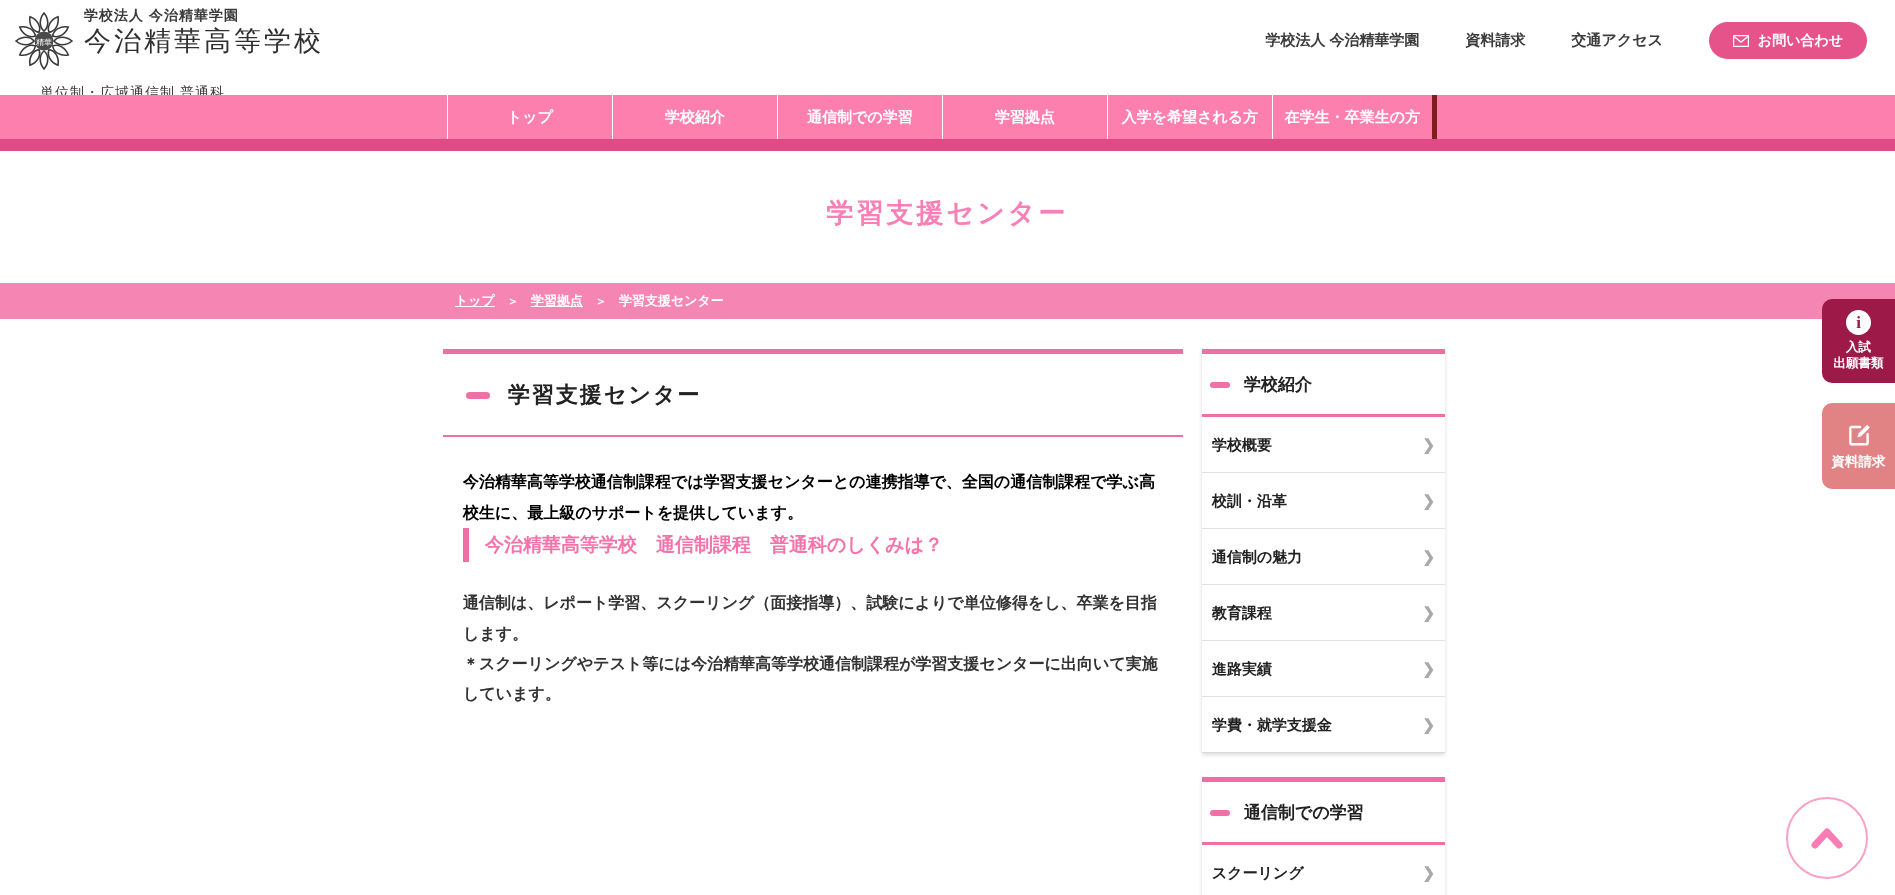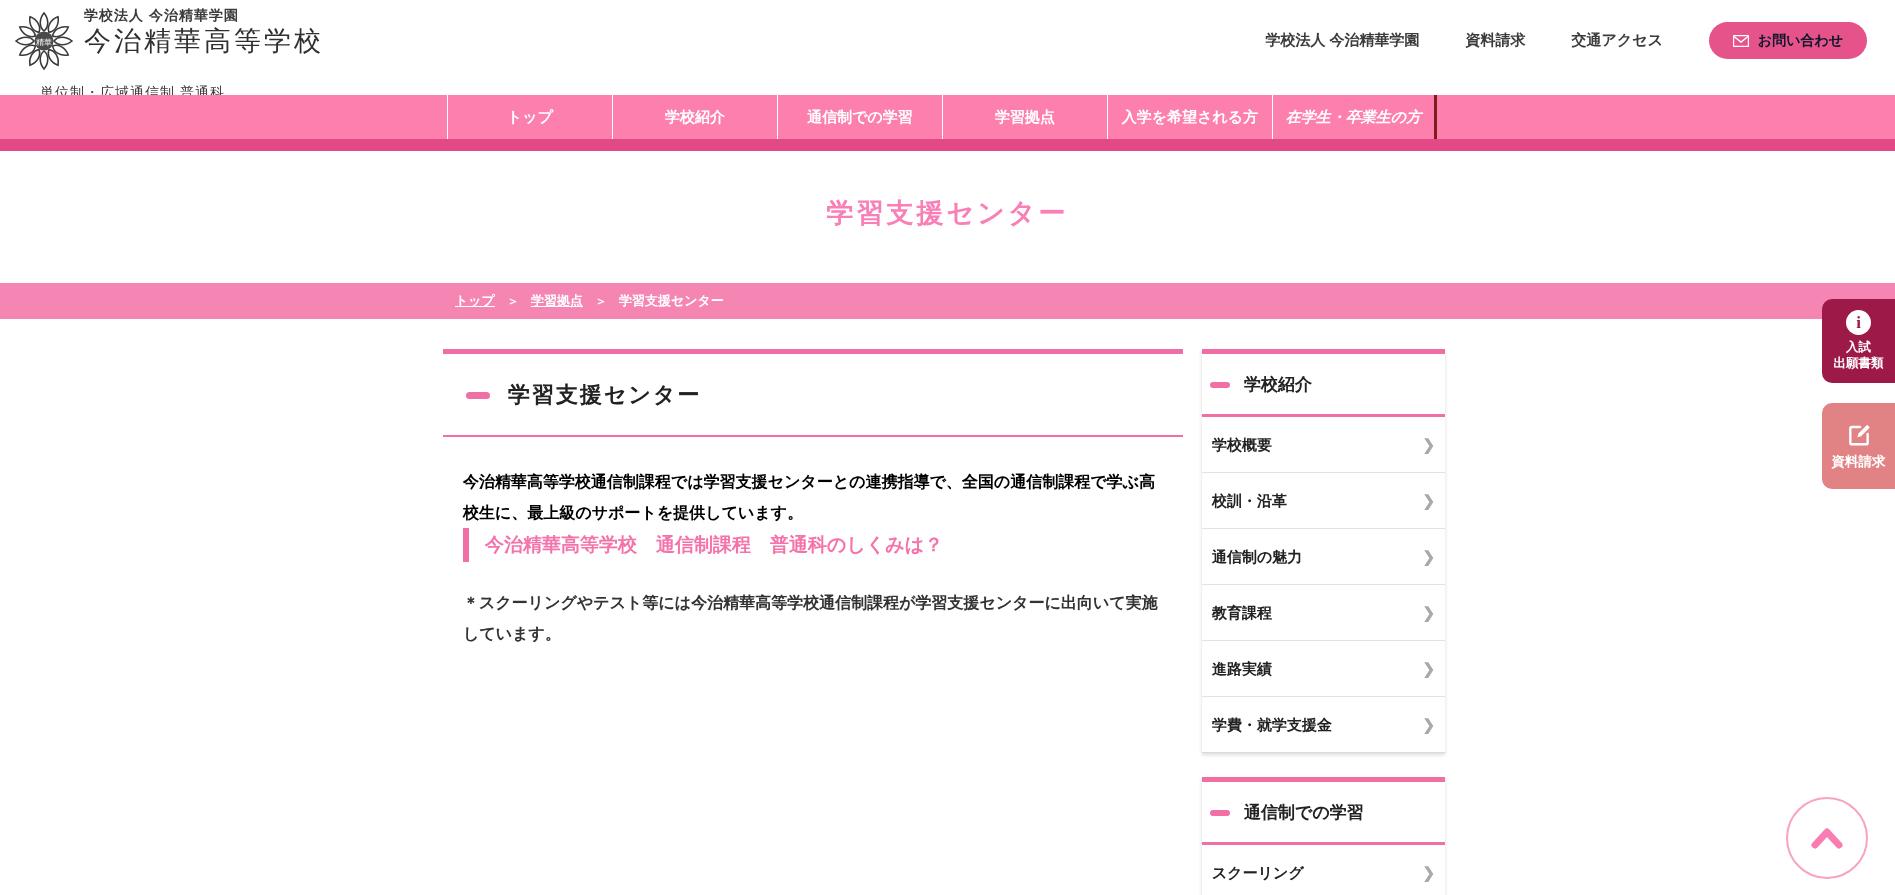--- a/index.html
+++ b/index.html
@@ -12,30 +12,30 @@
   .logo { position:absolute; left:14px; top:7px; display:flex; align-items:flex-start; }
   .logo-flower { width:60px; height:60px; margin-top:4px; }
   .logo-texts { margin-left:10px; }
   .logo-org { font-size:14px; font-weight:700; color:#3c3c3c; letter-spacing:1px; }
   .logo-school { font-size:27px; font-weight:400; color:#2f2f2f; letter-spacing:3px; line-height:1.2; }
   .logo-sub { position:absolute; left:40px; top:84px; font-size:14px; font-weight:400; color:#3c3c3c; letter-spacing:1px; }
 
   .header-right { position:absolute; right:28px; top:22px; display:flex; align-items:center; }
   .util-link { font-size:15px; font-weight:700; color:#3c3c3c; margin-right:46px; cursor:pointer; white-space:nowrap; }
   .contact-btn { width:158px; height:37px; background:#e5538a; border:none; border-radius:19px;
-    color:#0f172a; font-size:14px; font-weight:700; display:flex; align-items:center; justify-content:center;
+    color:#ffffff; font-size:14px; font-weight:700; display:flex; align-items:center; justify-content:center;
     gap:9px; cursor:pointer; font-family:inherit; }
   .mail-icon { width:16px; height:12px; display:inline-block; }
 
   
   .gnav { position:absolute; left:0; top:95px; width:100%; height:44px; background:#fc7fae; }
   .gnav-inner { position:absolute; left:447px; top:0; height:44px; display:flex; }
   .gnav-item { width:165px; height:44px; line-height:44px; text-align:center; color:#fff;
     font-size:15px; font-weight:700; border-left:1px solid #fff; cursor:pointer; white-space:nowrap; }
-  .gnav-item:last-child { border-right:3px solid #7f1d1d;font-style:italic; }
+  .gnav-item:last-child { border-right:5px solid #7f1d1d; }
   .gnav-strip { position:absolute; left:0; top:139px; width:100%; height:12px; background:#e24a86; }
 
   
   .title-area { position:absolute; left:0; top:151px; width:100%; height:132px; background:#fff; }
   .page-title { margin-top:44px; text-align:center; font-size:27px; font-weight:700;
     color:#f980b6; letter-spacing:3px; }
 
   
   .breadcrumb { position:absolute; left:0; top:283px; width:100%; height:36px; background:#f586b4;
     display:flex; align-items:center; padding-left:455px; font-size:13px; color:#fff; font-weight:700; }
@@ -158,20 +158,21 @@
 
   <main class="article">
     <div class="art-head">
       <span class="dash"></span>
       <h2 class="art-head-title">学習支援センター</h2>
     </div>
     <div class="art-body">
       <p class="intro">今治精華高等学校通信制課程では学習支援センターとの連携指導で、全国の通信制課程で学ぶ高校生に、最上級のサポートを提供しています。</p>
       <h3 class="subhead">今治精華高等学校　通信制課程　普通科のしくみは？</h3>
       <div class="body-block">
+        <p>通信制は、レポート学習、スクーリング（面接指導）、試験によりで単位修得をし、卒業を目指します。</p>
         <p>＊スクーリングやテスト等には今治精華高等学校通信制課程が学習支援センターに出向いて実施しています。</p>
       </div>
 
     </div>
   </main>
 
   <aside class="sidebar">
     <section class="side-box">
       <div class="side-head">
         <span class="side-dash"></span>

